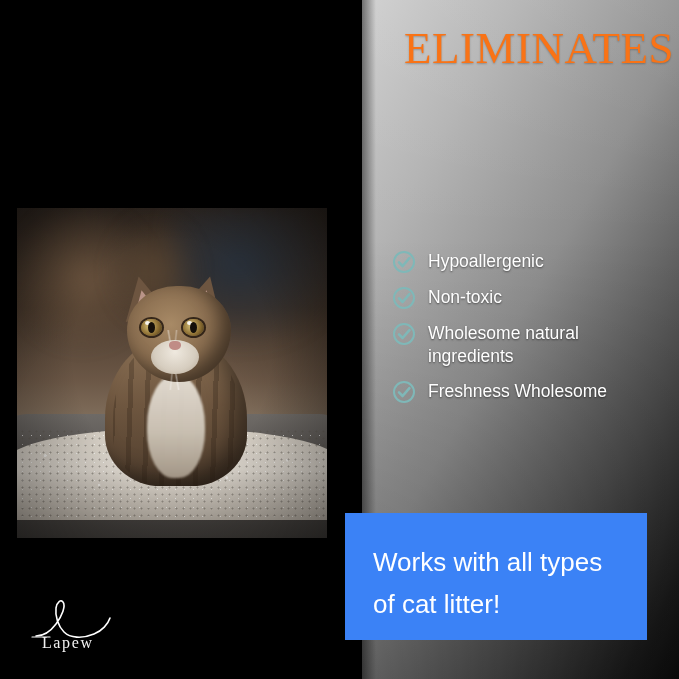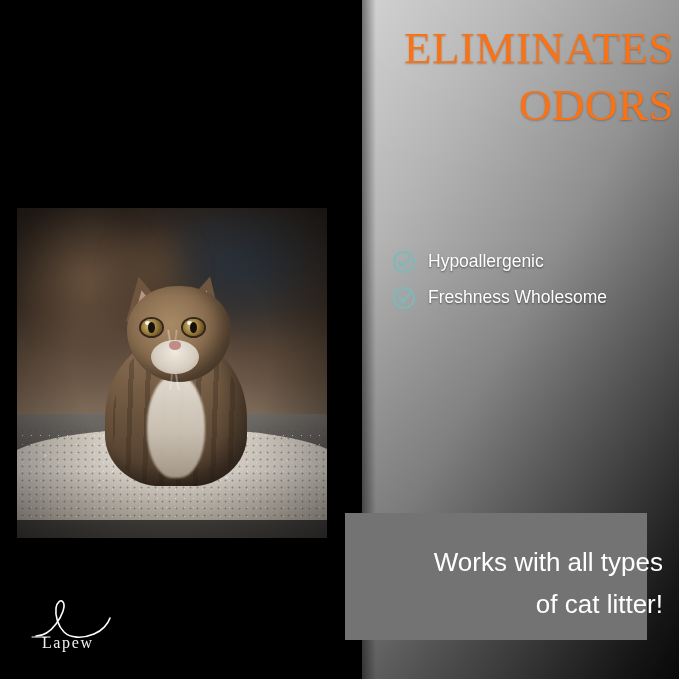--- a/index.html
+++ b/index.html
@@ -250,22 +250,21 @@
     text-shadow: 0 1px 2px rgba(0,0,0,0.5);
   }
 
   
   .callout {
     position: absolute;
     left: 345px;
     top: 513px;
     width: 302px;
     height: 127px;
-    background: #737373;
-    text-align: right;
+    background: #3b82f6;
   }
   .callout-text {
     position: absolute;
     left: 28px;
     top: 28px;
     width: 290px;
     color: #ffffff;
     font-size: 26px;
     line-height: 42px;
     font-family: "Liberation Sans", sans-serif;
@@ -298,21 +297,20 @@
 <body>
 
 <div id="ad">
 
   <div class="bg-left"></div>
   <div class="bg-right"></div>
   <div class="bg-seam"></div>
 
   <div class="headline">
     <span>ELIMINATES</span>
-    <span>ODORS</span>
   </div>
 
   <div class="photo-wrap">
     <div class="photo">
       <div class="ph-blur-a"></div>
       <div class="ph-blur-b"></div>
       <div class="ph-blur-c"></div>
 
       <div class="litterbox"></div>
       <div class="litterbox-rim"></div>
@@ -341,21 +339,39 @@
     <div class="feature-row">
       <span class="check">
         <svg viewBox="0 0 24 24" width="24" height="24" aria-hidden="true">
           <circle cx="12" cy="12" r="10" fill="none" stroke="#7fb8b8" stroke-width="2"></circle>
           <path d="M7 12.4 L10.6 16 L17.4 8.2" fill="none" stroke="#7fb8b8" stroke-width="2.6" stroke-linecap="round" stroke-linejoin="round"></path>
         </svg>
       </span>
       <span class="feature-label">Hypoallergenic</span>
     </div>
 
-
+    <div class="feature-row">
+      <span class="check">
+        <svg viewBox="0 0 24 24" width="24" height="24" aria-hidden="true">
+          <circle cx="12" cy="12" r="10" fill="none" stroke="#7fb8b8" stroke-width="2"></circle>
+          <path d="M7 12.4 L10.6 16 L17.4 8.2" fill="none" stroke="#7fb8b8" stroke-width="2.6" stroke-linecap="round" stroke-linejoin="round"></path>
+        </svg>
+      </span>
+      <span class="feature-label">Non-toxic</span>
+    </div>
+
+    <div class="feature-row">
+      <span class="check">
+        <svg viewBox="0 0 24 24" width="24" height="24" aria-hidden="true">
+          <circle cx="12" cy="12" r="10" fill="none" stroke="#7fb8b8" stroke-width="2"></circle>
+          <path d="M7 12.4 L10.6 16 L17.4 8.2" fill="none" stroke="#7fb8b8" stroke-width="2.6" stroke-linecap="round" stroke-linejoin="round"></path>
+        </svg>
+      </span>
+      <span class="feature-label">Wholesome natural ingredients</span>
+    </div>
 
     <div class="feature-row">
       <span class="check">
         <svg viewBox="0 0 24 24" width="24" height="24" aria-hidden="true">
           <circle cx="12" cy="12" r="10" fill="none" stroke="#7fb8b8" stroke-width="2"></circle>
           <path d="M7 12.4 L10.6 16 L17.4 8.2" fill="none" stroke="#7fb8b8" stroke-width="2.6" stroke-linecap="round" stroke-linejoin="round"></path>
         </svg>
       </span>
       <span class="feature-label">Freshness Wholesome</span>
     </div>

